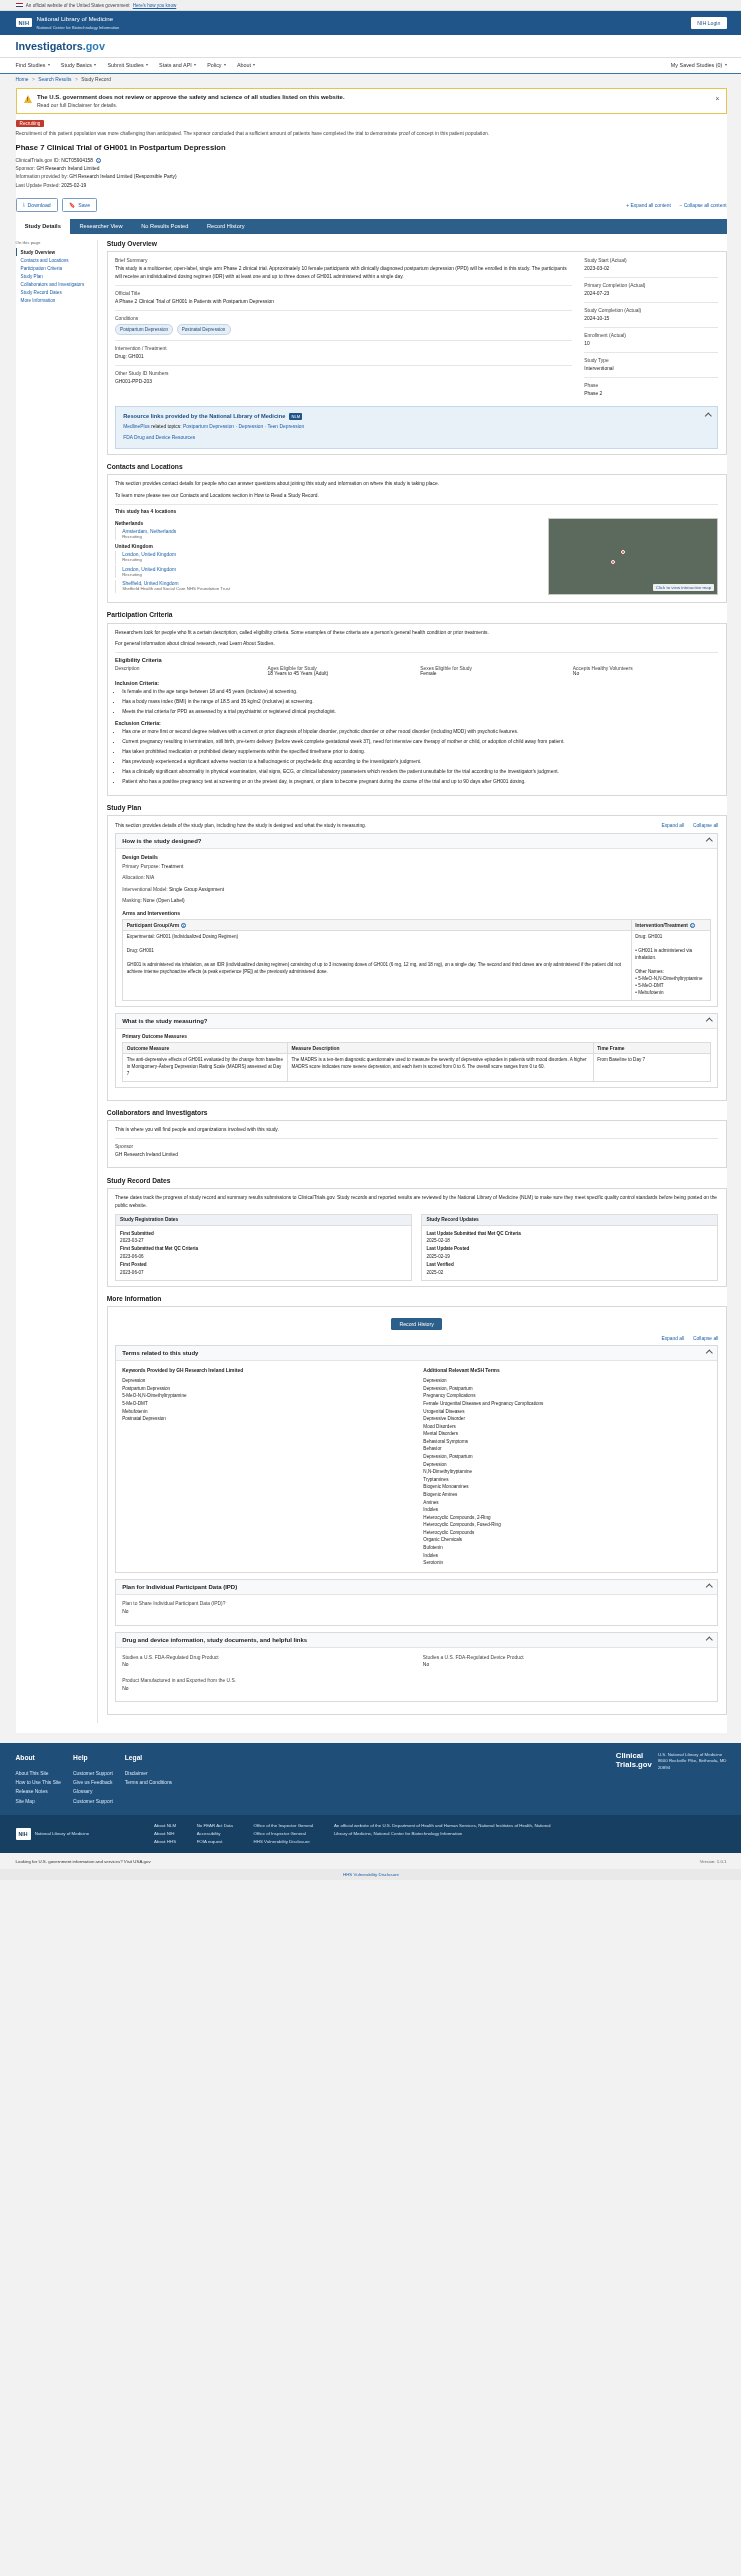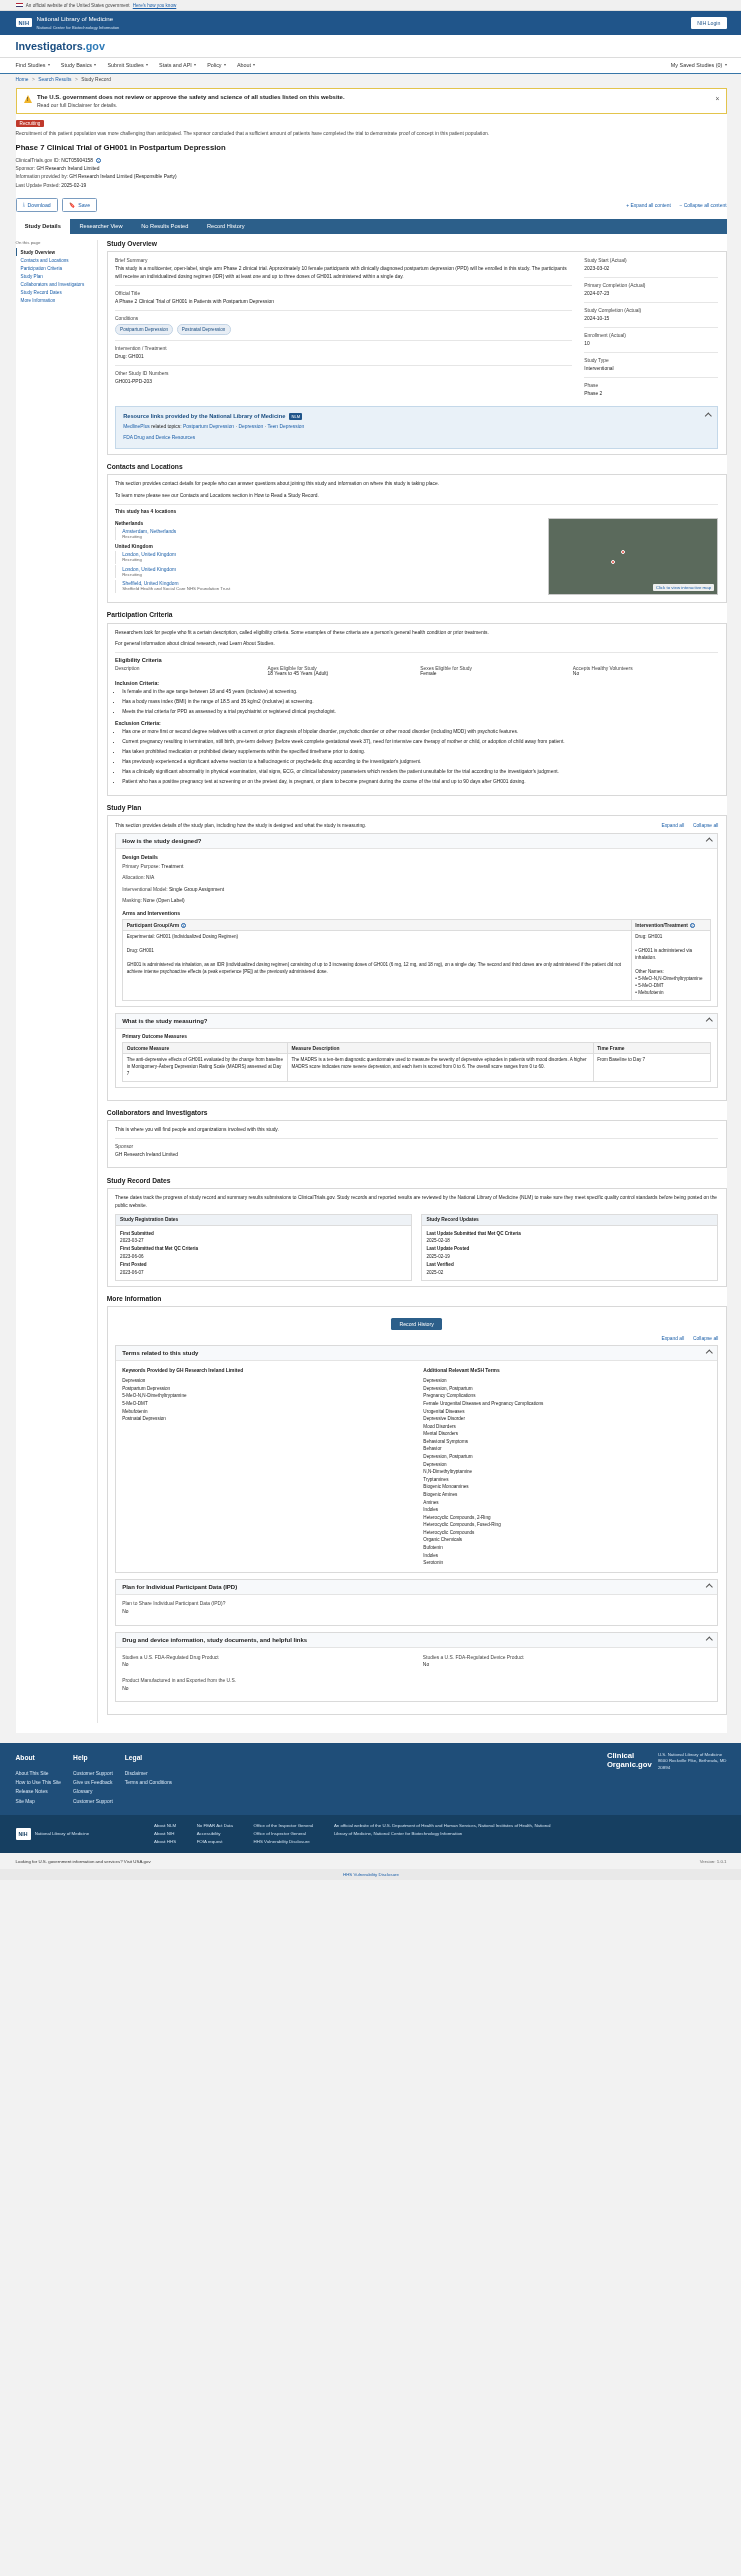--- a/index.html
+++ b/index.html
@@ -910,21 +910,21 @@
     <a href="#">Glossary</a><br>
     <a href="#">Customer Support</a>
   </div>
   <div class="fcol">
     <div class="fh">Legal</div>
     <a href="#">Disclaimer</a><br>
     <a href="#">Terms and Conditions</a>
   </div>
   <div class="footer-brand">
     <div>
-      <div class="bt"><span>Clinical</span><br><span>Organic.gov</span></div>
+      <div class="bt"><span>Clinical</span><br><span>Trials.gov</span></div>
     </div>
     <div class="addr" style="white-space:pre-line;">U.S. National Library of Medicine
 8600 Rockville Pike, Bethesda, MD
 20894</div>
   </div>
 </div>
 
 <div class="footer-nlm">
   <div style="display:flex; gap:4.1px; align-items:center; min-width:118px;">
     <span class="nih-mark">NIH</span>

